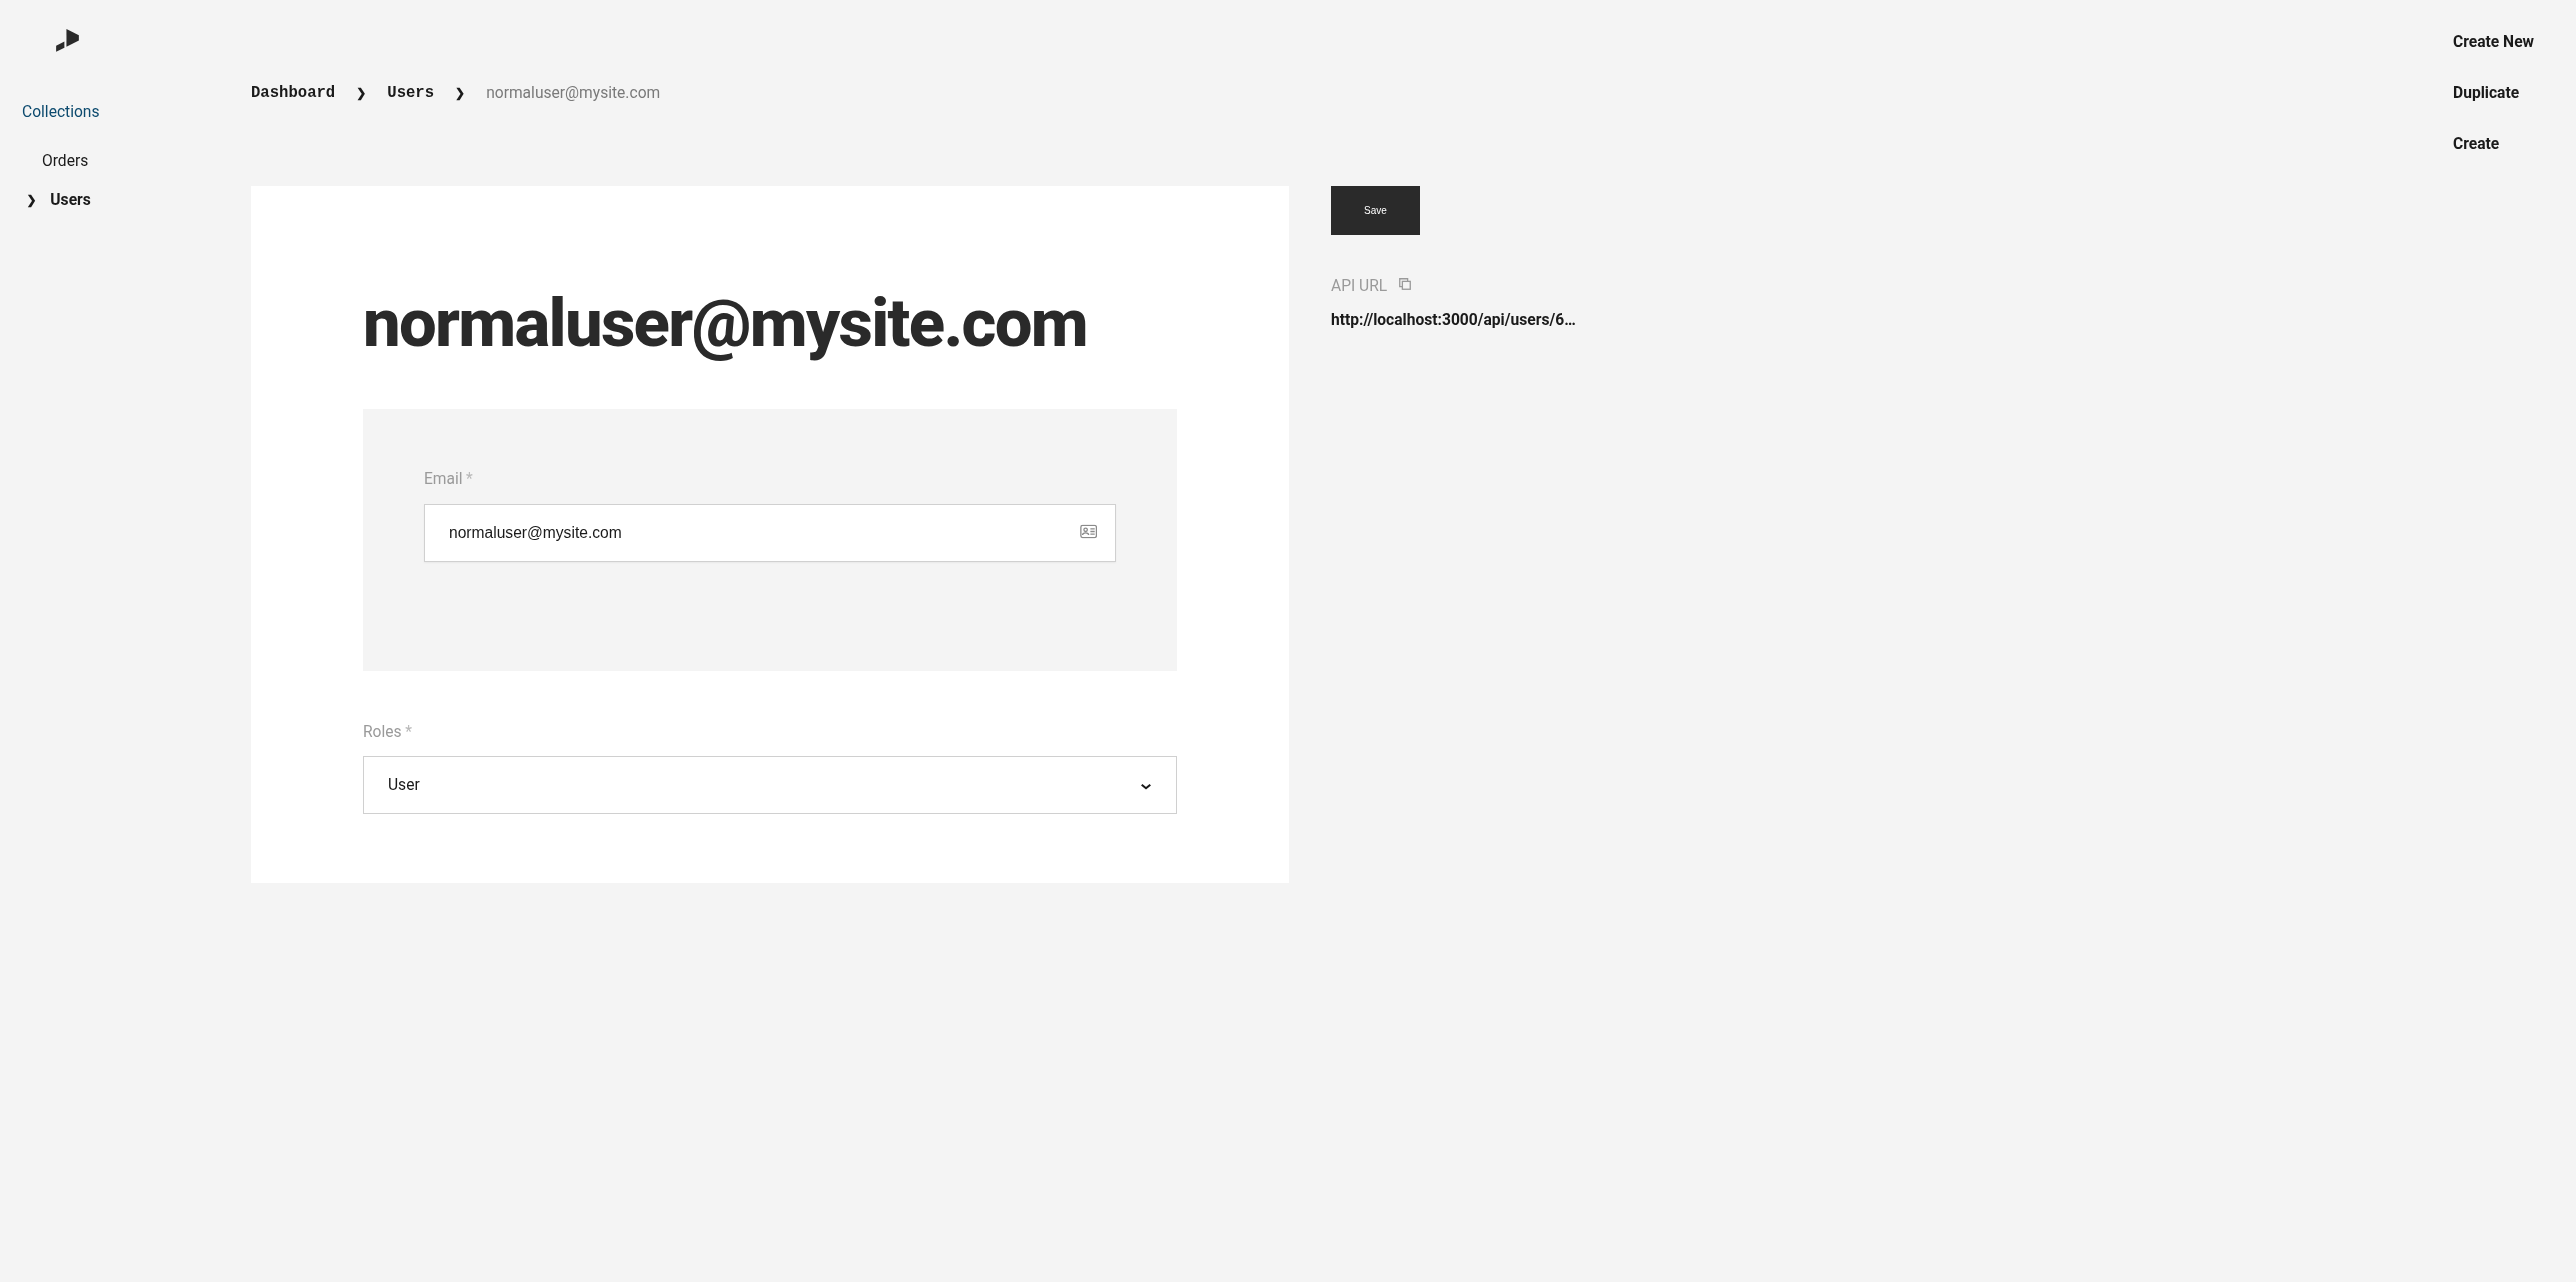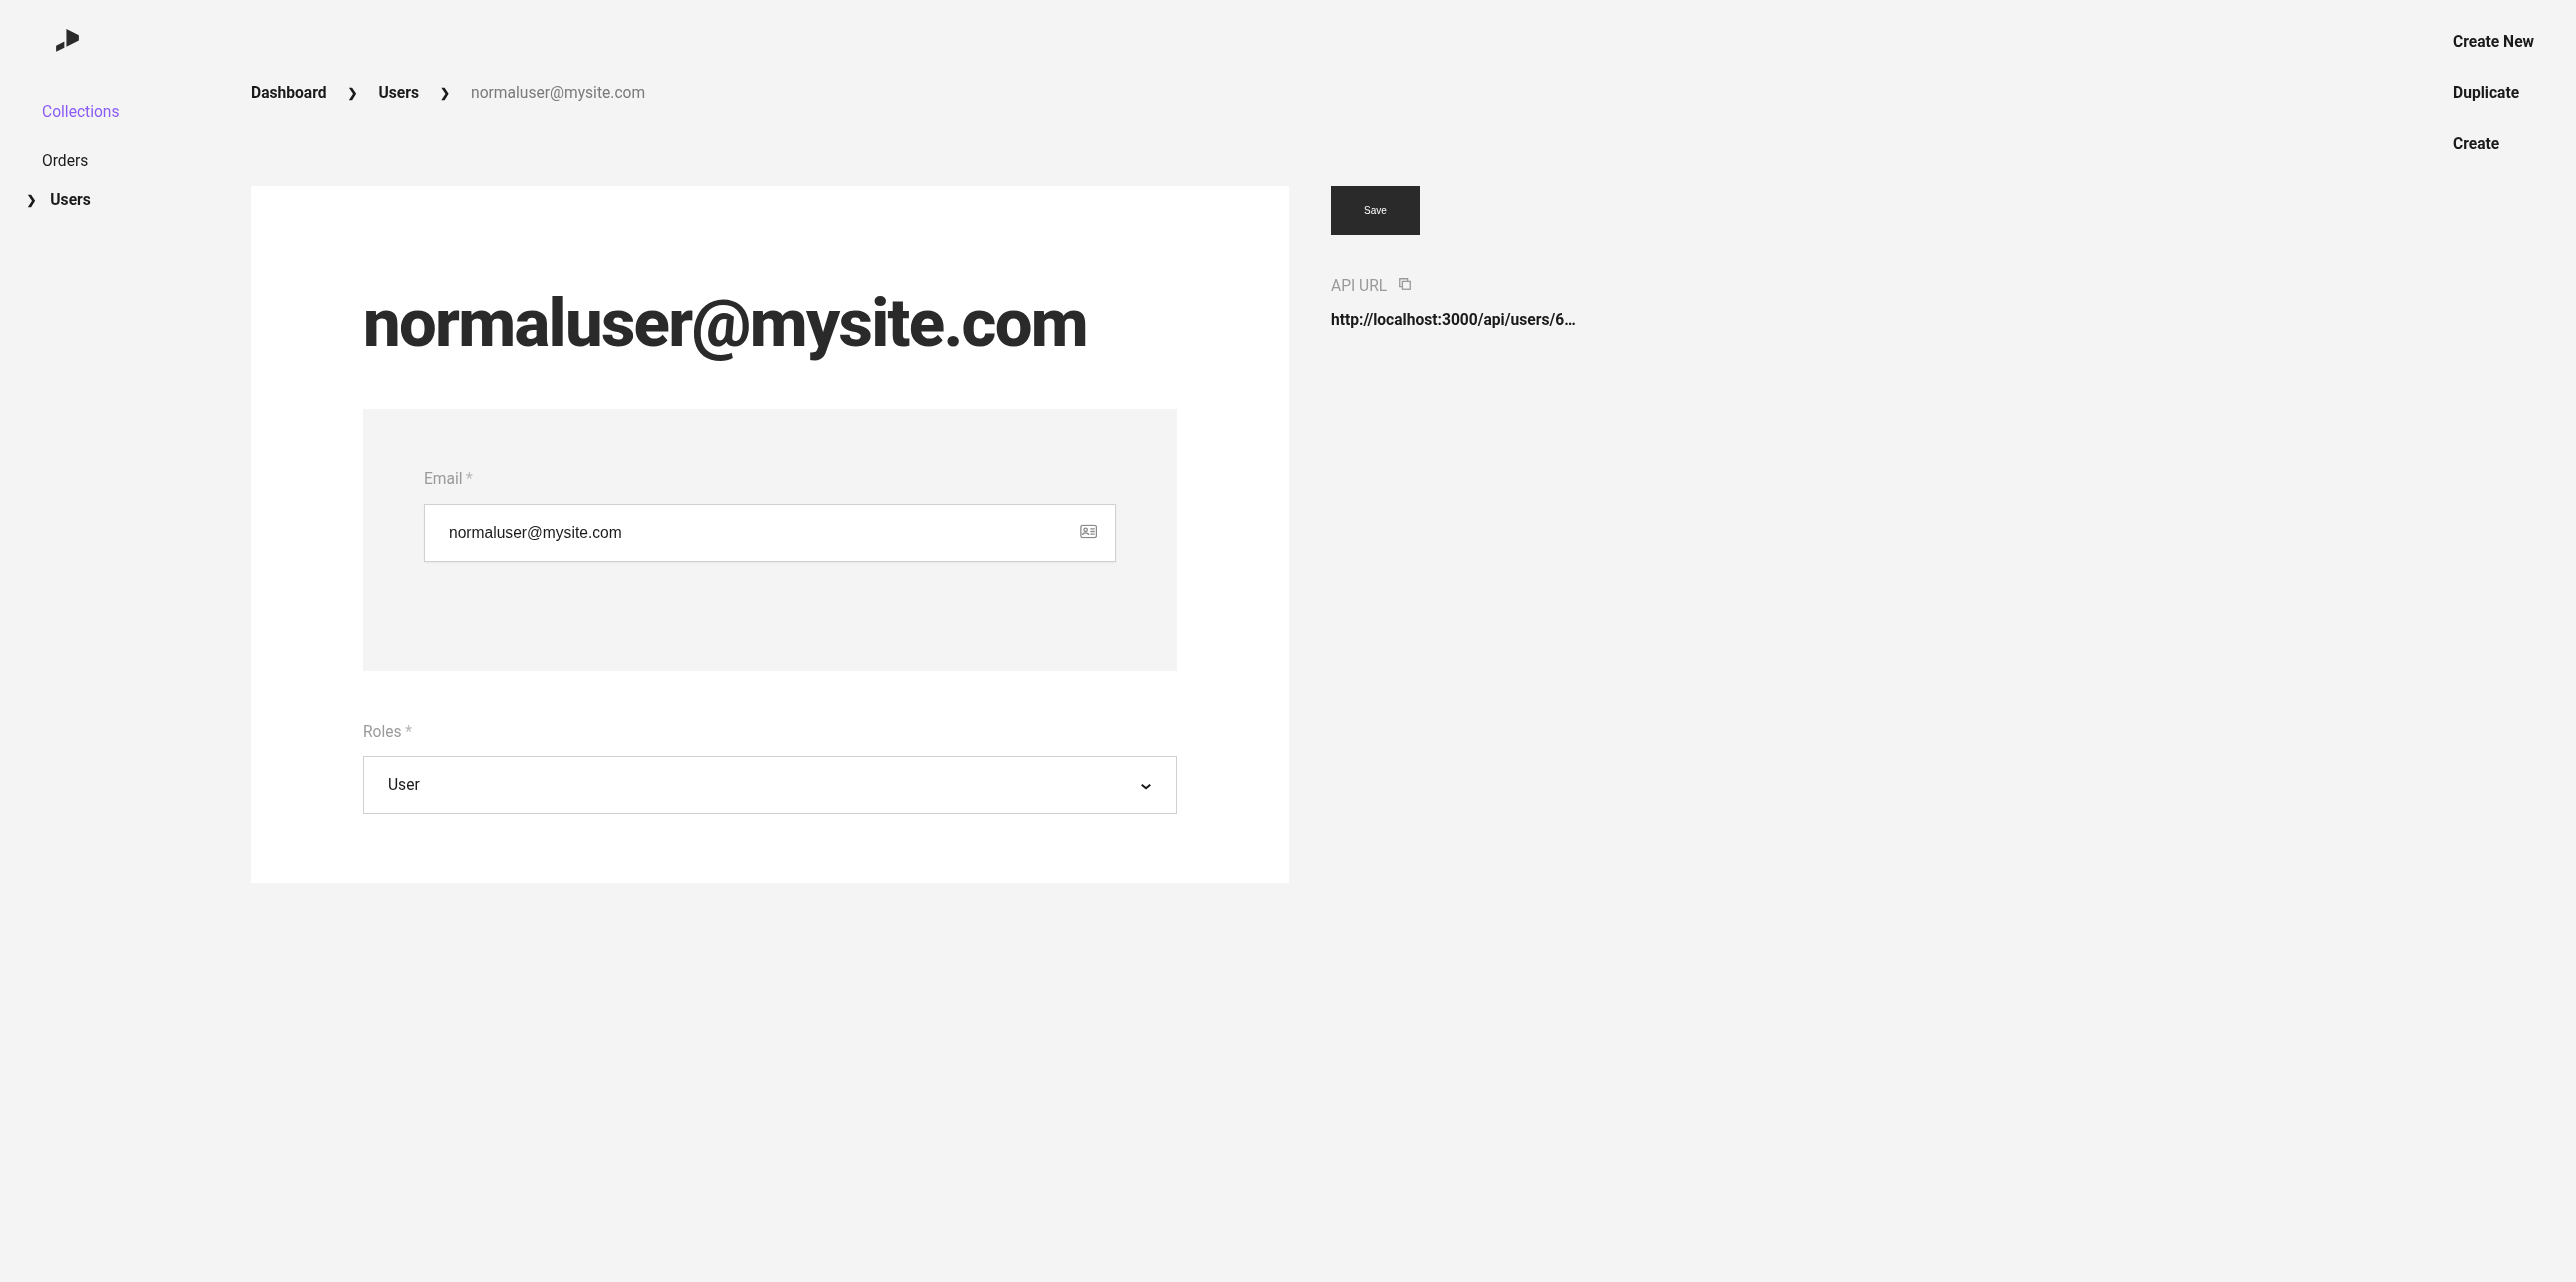--- a/index.html
+++ b/index.html
@@ -30,23 +30,23 @@
     .logo {
       padding: 0 42px 43px 52px;
     }
     
     .logo svg {
       width: 31px;
       height: 31px;
     }
     
     .sidebar-label {
-      color: #8b5cf6;
-      font-size: 15.6px;
-      padding: 0 42px;
+      color: #0c4a6e;
+      font-size: 15.6px;
+      padding: 0 22px;
       margin-bottom: 21px;
     }
     
     .sidebar-item {
       padding: 10.4px 42px;
       font-size: 15.6px;
       color: #1a1a1a;
       cursor: pointer;
       display: flex;
       align-items: center;
@@ -86,20 +86,21 @@
       font-size: 15.6px;
     }
     
     .breadcrumb-item {
       cursor: pointer;
     }
     
     .breadcrumb-item.strong {
       font-weight: 700;
       color: #1a1a1a;
+      font-family: Liberation Mono, monospace;
     }
     
     .breadcrumb-item.muted {
       color: #7a7a7a;
     }
     
     .breadcrumb-sep {
       font-size: 12px;
       font-weight: 700;
       color: #1a1a1a;

